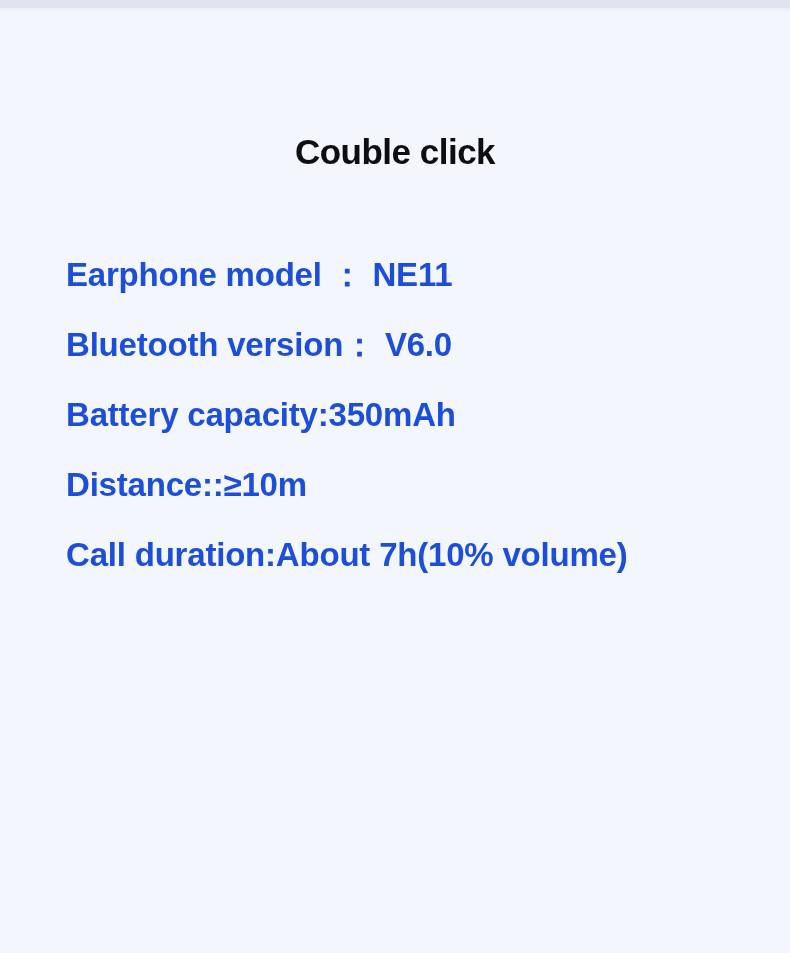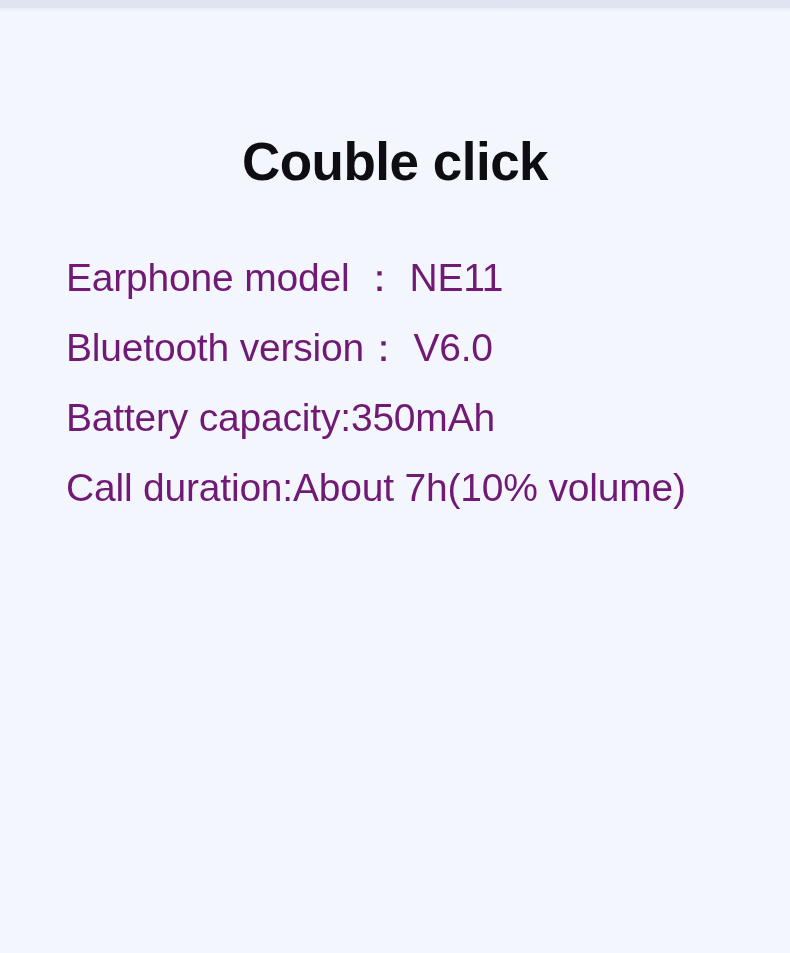--- a/index.html
+++ b/index.html
@@ -41,58 +41,59 @@
     height: 4px;
     background: linear-gradient(to bottom, #e9ecf7 0%, #f4f6fd 100%);
   }
 
   .heading {
     position: absolute;
     top: 132px;
     left: 0;
     width: 790px;
     text-align: center;
-    font-size: 53px;
+    font-size: 35px;
     font-weight: 700;
     letter-spacing: -0.5px;
     color: #0d0d12;
     line-height: 1.12;
     white-space: nowrap;
   }
 
   .spec-list {
     position: absolute;
     top: 258px;
     left: 66px;
     width: 700px;
     margin: 0;
     padding: 0;
     list-style: none;
   }
 
   .spec-item {
-    font-size: 39px;
-    font-weight: 400;
-    color: #701a75;
+    font-size: 33px;
+    font-weight: 700;
+    color: #1d4ed8;
     line-height: 1;
     height: 70px;
     white-space: nowrap;
     letter-spacing: -0.2px;
   }
 </style>
 </head>
 <body>
 
 <div class="page">
 
   <div class="top-band"></div>
   <div class="top-band-fade"></div>
 
   <div class="heading">Couble click</div>
 
   <ul class="spec-list">
     <li class="spec-item">Earphone model ： NE11</li>
     <li class="spec-item">Bluetooth version： V6.0</li>
     <li class="spec-item">Battery capacity:350mAh</li>
+    <li class="spec-item">Distance::≥10m</li>
     <li class="spec-item">Call duration:About 7h(10% volume)</li>
   </ul>
 
 </div>
 
 </body></html>

